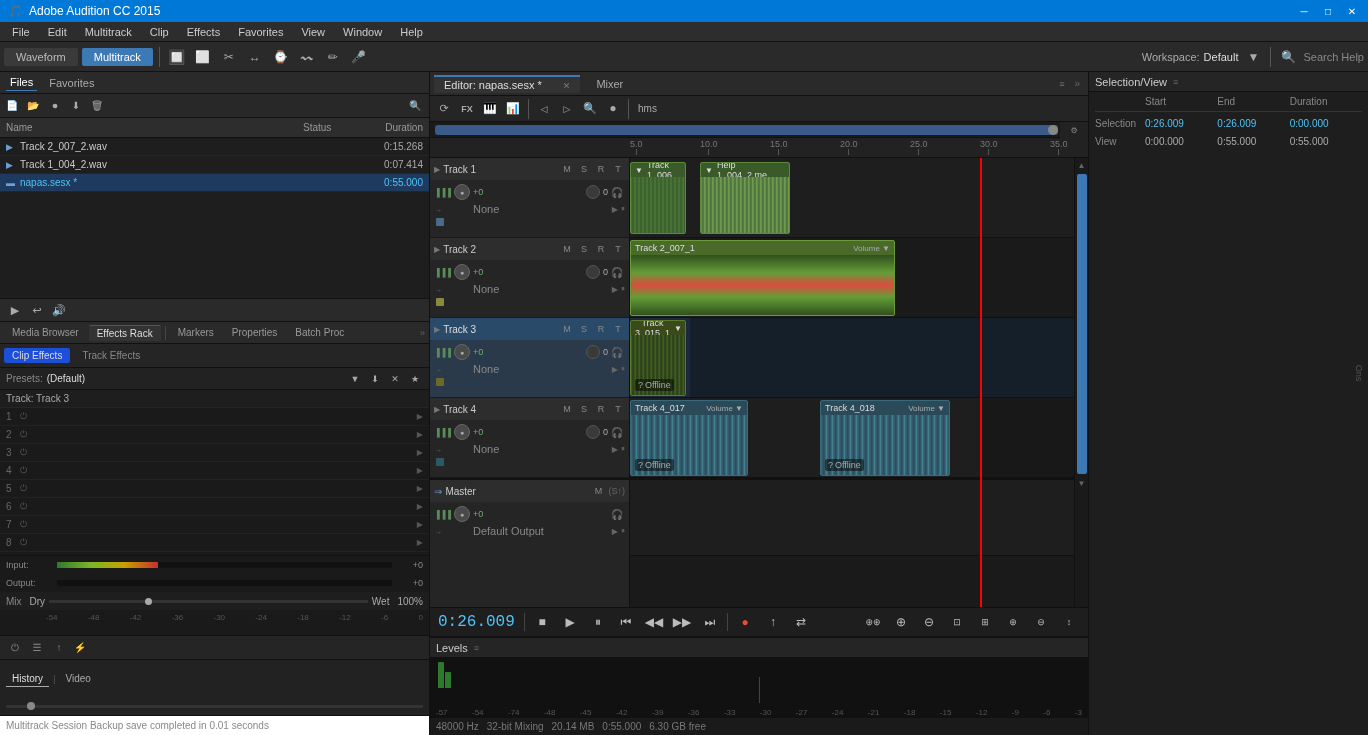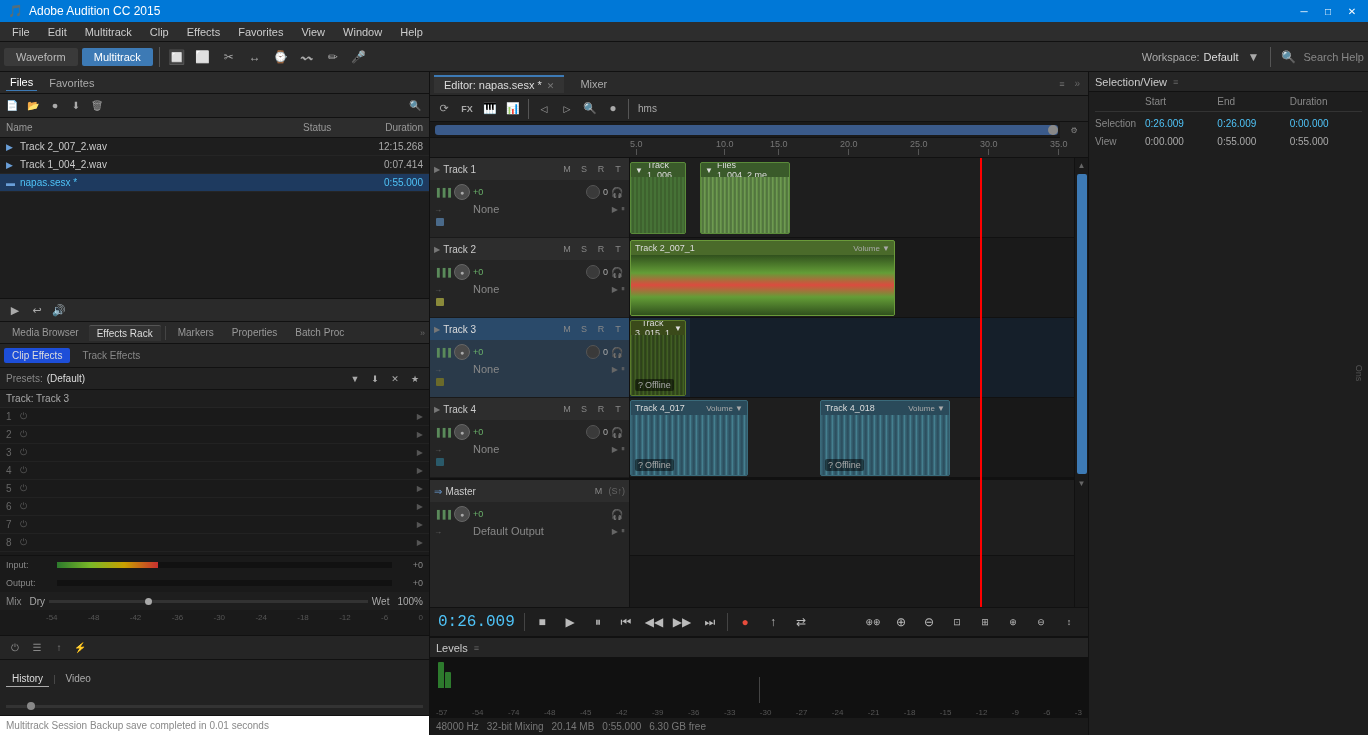--- a/index.html
+++ b/index.html
@@ -383,21 +383,21 @@
       padding: 0 4px;
       border-bottom: 1px solid #111;
     }
     .editor-tab {
       padding: 2px 10px;
       font-size: 11px;
       cursor: pointer;
       color: #aaa;
       display: flex;
       align-items: flex-end;
-      gap: 5px;
+      gap: 21px;
     }
     .editor-tab.active { background: #333; color: #ddd; border-top: 2px solid #3d7ab5; }
     .editor-tab-x { font-size: 9px; color: #777; cursor: pointer; }
 
     
     #timeline-toolbar {
       height: 26px;
       background: #252525;
       display: flex;
       align-items: center;
@@ -821,21 +821,21 @@
     <div id="file-list-header">
       <span class="col-name">Name</span>
       <span class="col-status">Status</span>
       <span class="col-duration">Duration</span>
     </div>
 
     <div id="file-list">
       <div class="file-item">
         <span class="fi-icon">▶</span>
         <span class="fi-name">Track 2_007_2.wav</span>
-        <span class="fi-duration">12:15.268</span>
+        <span class="fi-duration">0:15.268</span>
       </div>
       <div class="file-item">
         <span class="fi-icon">▶</span>
         <span class="fi-name">Track 1_004_2.wav</span>
         <span class="fi-duration">0:07.414</span>
       </div>
       <div class="file-item selected">
         <span class="fi-icon">▬</span>
         <span class="fi-name">napas.sesx *</span>
         <span class="fi-duration" style="color:#4fc3f7;">0:55.000</span>
@@ -1038,21 +1038,21 @@
         <span style="font-size:8px;color:#888;">⚙</span>
       </div>
     </div>
 
     <div id="ruler">
       <div id="ruler-content">
         <div class="ruler-tick" style="left:0px;">
           <span class="ruler-label">5.0</span>
           <div class="ruler-line"></div>
         </div>
-        <div class="ruler-tick" style="left:86px;">
+        <div class="ruler-tick" style="left:70px;">
           <span class="ruler-label">10.0</span>
           <div class="ruler-line"></div>
         </div>
         <div class="ruler-tick" style="left:140px;">
           <span class="ruler-label">15.0</span>
           <div class="ruler-line"></div>
         </div>
         <div class="ruler-tick" style="left:210px;">
           <span class="ruler-label">20.0</span>
           <div class="ruler-line"></div>
@@ -1235,21 +1235,21 @@
             <div class="clip-header">
               <span style="font-size:8px;">▼</span>
               <span>Track 1_006</span>
             </div>
             <div class="clip-waves" style="background: repeating-linear-gradient(90deg, #4a7a3a 0px, #3a5a2a 2px, #4a7a3a 4px);"></div>
           </div>
 
           <div class="clip" style="left:70px;top:4px;width:90px;height:72px;background:#3a5a2a;border:1px solid #5a8a3a;">
             <div class="clip-header">
               <span style="font-size:8px;">▼</span>
-              <span>Files 1_004_2.me</span>
+              <span>Help 1_004_2.me</span>
             </div>
             <div class="clip-waves" style="background: repeating-linear-gradient(90deg, #6a9a4a 0px, #4a6a3a 2px, #7aaa5a 4px);"></div>
           </div>
         </div>
 
         <div class="track-lane alt" style="height:80px;">
           <div class="clip" style="left:0;top:2px;width:265px;height:76px;background:#4a6a2a;border:1px solid #6a9a3a;">
             <div class="clip-header" style="display:flex;justify-content:space-between;">
               <span>Track 2_007_1</span>
               <span style="font-size:8px;color:#aaa;">Volume ▼</span>

